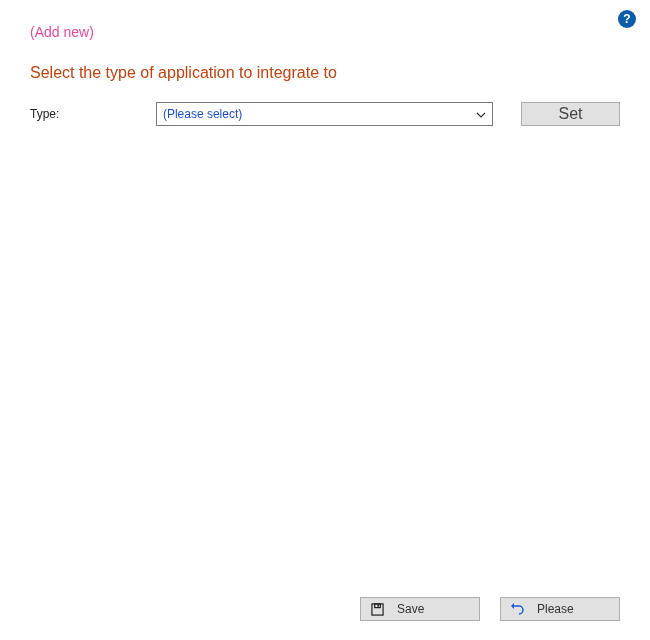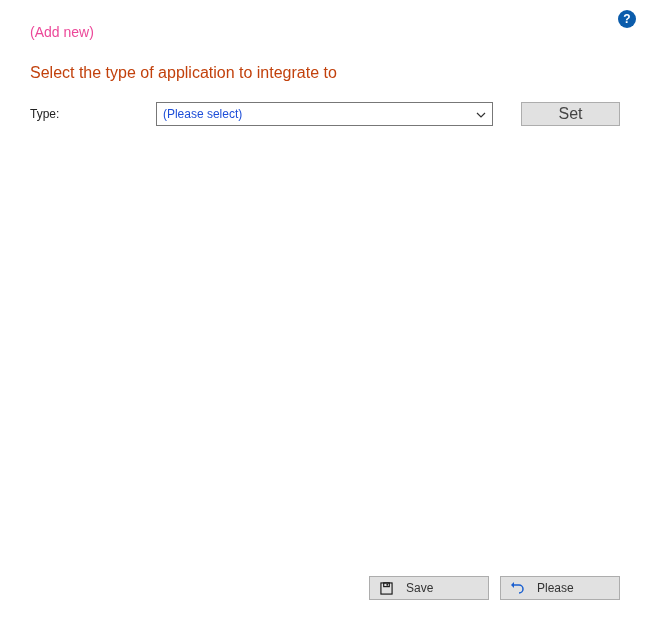--- a/index.html
+++ b/index.html
@@ -85,24 +85,24 @@
       color: #fff;
       font-weight: bold;
       font-size: 12px;
       display: flex;
       align-items: center;
       justify-content: center;
       cursor: pointer;
     }
     .footer {
       position: absolute;
-      bottom: 40px;
+      bottom: 19px;
       right: 30px;
       display: flex;
-      gap: 11px;
+      gap: 20px;
     }
     .footer-btn {
       width: 120px;
       height: 24px;
       background: #e1e1e1;
       border: 1px solid #adadad;
       font-size: 12px;
       color: #333;
       display: flex;
       align-items: center;

